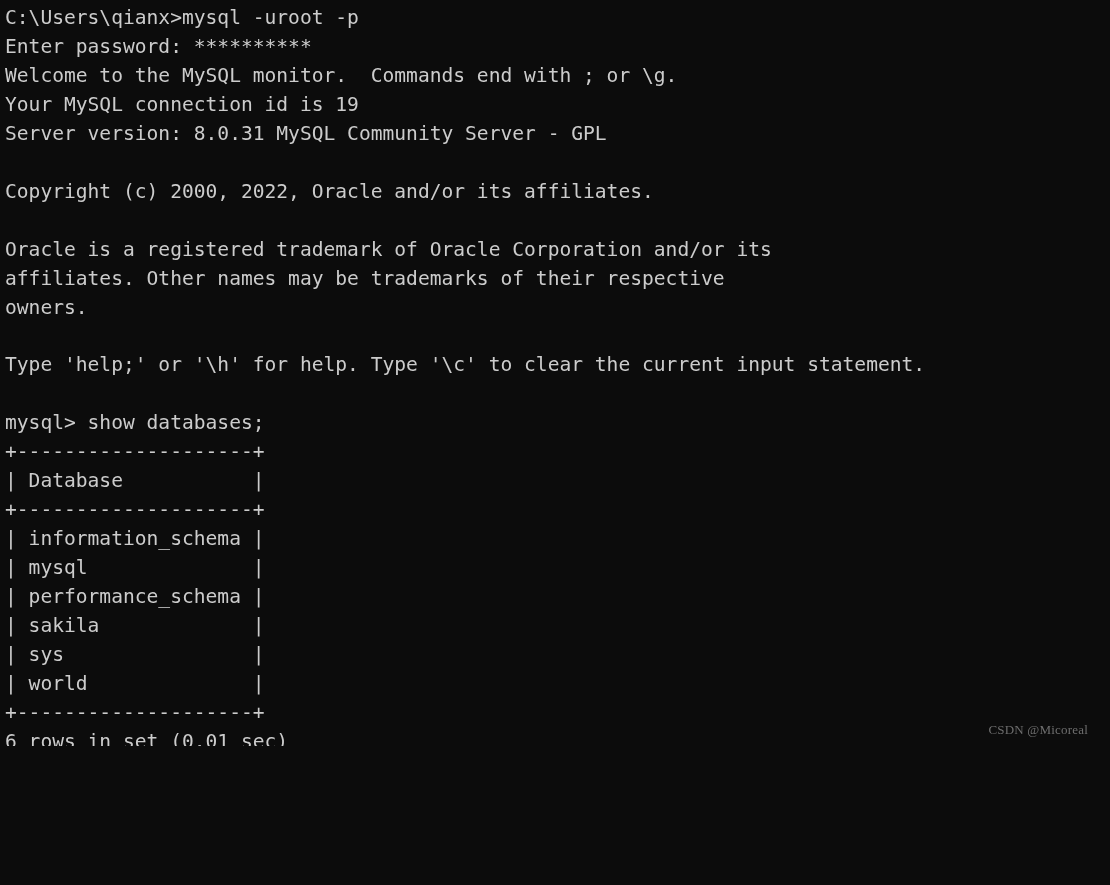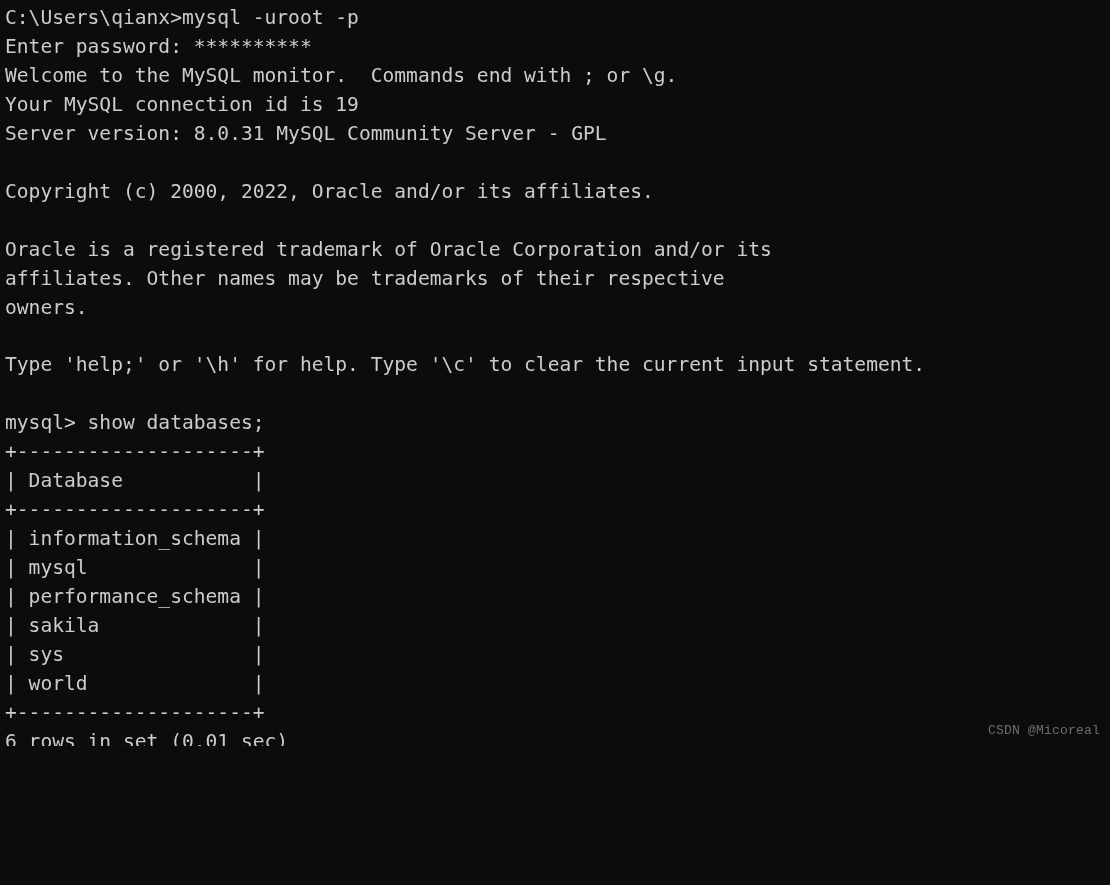--- a/index.html
+++ b/index.html
@@ -33,23 +33,23 @@
     font-size: 19.6px;
     line-height: 28.95px;
     letter-spacing: 0px;
     color: #cccccc;
     white-space: pre;
     font-weight: 400;
     -webkit-font-smoothing: antialiased;
   }
   #watermark {
     position: absolute;
-    right: 10px;
+    right: 22px;
     bottom: 8px;
-    font-family: Liberation Mono, monospace;
+    font-family: Liberation Serif, serif;
     font-size: 13px;
     color: #6e6e6e;
     letter-spacing: 0.2px;
     white-space: pre;
     user-select: none;
   }
 </style>
 </head>
 <body>
 

